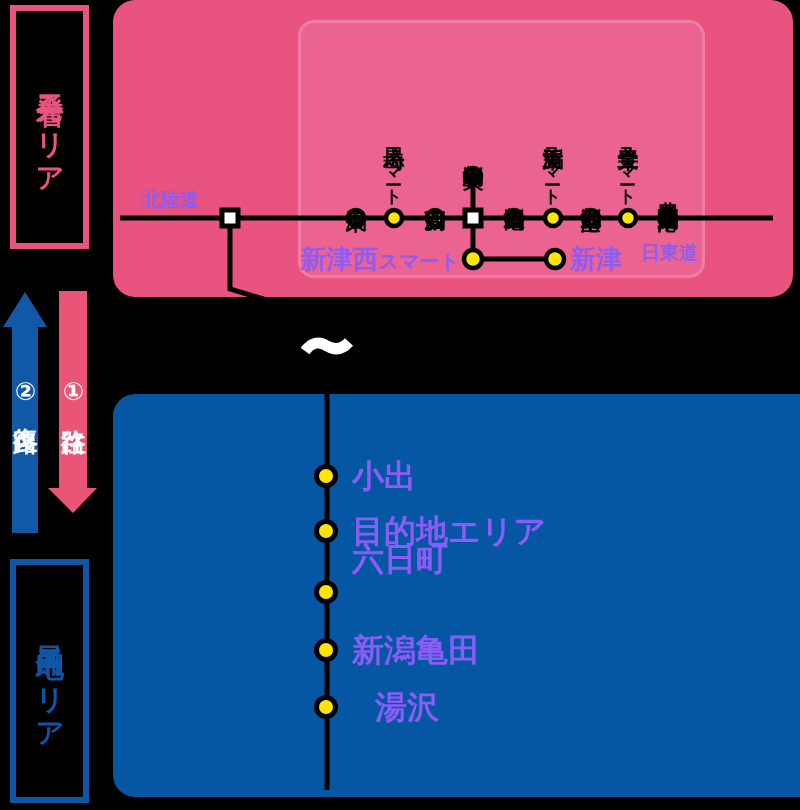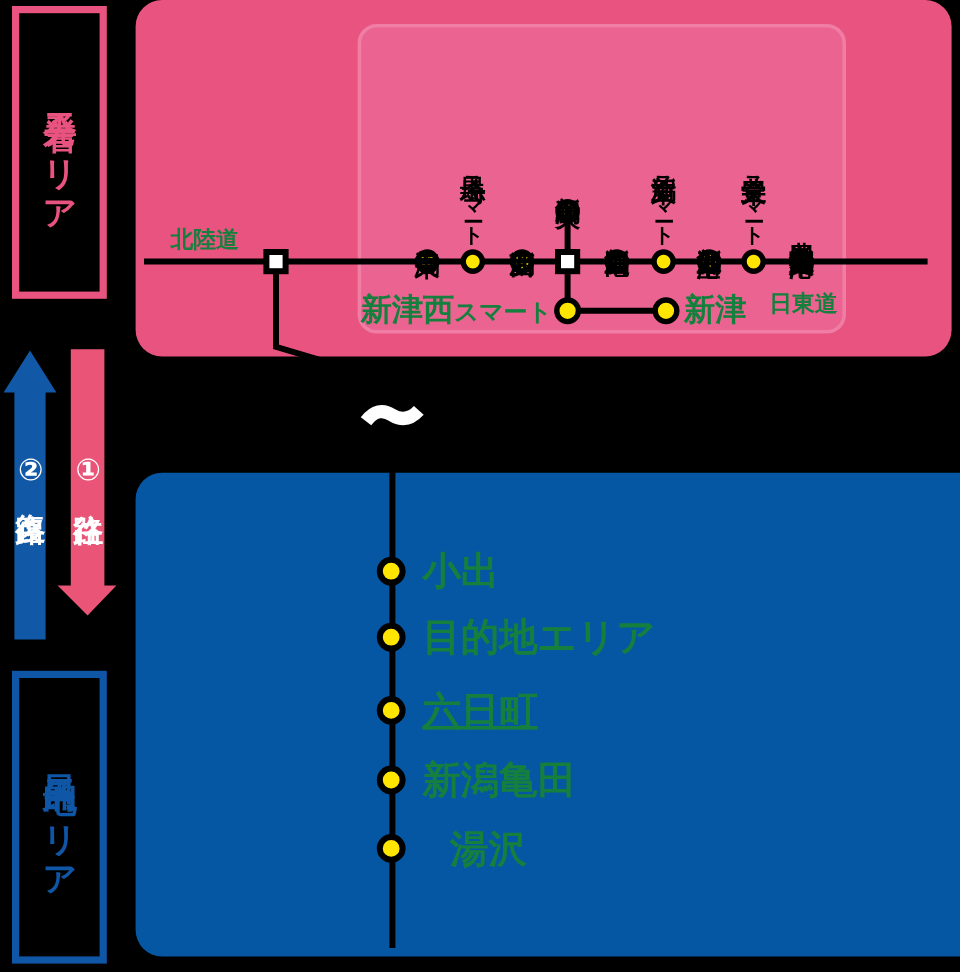--- a/index.html
+++ b/index.html
@@ -16,21 +16,21 @@
   .area-box{position:absolute;left:10px;width:67px;display:flex;align-items:center;justify-content:center;}
   .area-box.pink{top:5px;height:232px;border:6px solid #e8537f;}
   .area-box.blue{top:559px;height:232px;border:6px solid #0f57a6;}
   .area-box .vtext{writing-mode:vertical-rl;text-orientation:mixed;font-weight:bold;
                    font-size:28px;letter-spacing:3px;line-height:1;}
   .area-box.pink .vtext{color:#e8537f;}
   .area-box.blue .vtext{color:#0f57a6;}
   
   .svg-layer{position:absolute;left:0;top:0;z-index:2;}
   
-  .lbl{position:absolute;z-index:3;color:#15803d;font-weight:bold;white-space:nowrap;}
+  .lbl{position:absolute;z-index:3;color:#8b5cf6;font-weight:bold;white-space:nowrap;}
   .road-lbl{font-size:19px;}
   .vlabel{position:absolute;z-index:3;writing-mode:vertical-rl;text-orientation:mixed;
           width:26px;left:0;color:#000;font-weight:bold;}
   .vlabel .main{font-size:21px;letter-spacing:2px;line-height:26px;}
   .vlabel .suffix{font-size:17px;letter-spacing:1px;line-height:26px;}
   .branch-lbl{font-size:26px;line-height:28px;}
   .branch-lbl .suffix{font-size:20px;}
   .dest-lbl{font-size:32px;line-height:30px;}
   .arrow-lbl{position:absolute;z-index:3;writing-mode:vertical-rl;text-orientation:mixed;
              color:#fff;font-weight:bold;font-size:25px;letter-spacing:2px;line-height:28px;width:28px;}
@@ -99,16 +99,16 @@
     <div class="vlabel" style="left: 381px; bottom: 613px;"><span class="main">黒埼</span><span class="suffix">スマート</span></div>
     <div class="vlabel" style="left: 422px; bottom: 613px;"><span class="main">新潟西</span></div>
     <div class="vlabel" style="left: 460px; bottom: 655px;"><span class="main">新潟中央</span></div>
     <div class="vlabel" style="left: 501px; bottom: 613px;"><span class="main">新潟亀田</span></div>
     <div class="vlabel" style="left: 540px; bottom: 613px;"><span class="main">新潟東</span><span class="suffix">スマート</span></div>
     <div class="vlabel" style="left: 578px; bottom: 613px;"><span class="main">新潟空港</span></div>
     <div class="vlabel" style="left: 615px; bottom: 613px;"><span class="main">豊栄</span><span class="suffix">スマート</span></div>
     <div class="vlabel" style="left: 655px; bottom: 613px;"><span class="main">豊栄新潟東港</span></div>
     <div class="lbl dest-lbl" style="left: 352px; top: 461px;">小出</div>
     <div class="lbl dest-lbl" style="left: 352px; top: 516px;">目的地エリア</div>
-    <div class="lbl dest-lbl" style="left: 352px; top: 577px; text-decoration: underline;">六日町</div>
+    <div class="lbl dest-lbl" style="left: 352px; top: 544px;">六日町</div>
     <div class="lbl dest-lbl" style="left: 352px; top: 635px;">新潟亀田</div>
     <div class="lbl dest-lbl" style="left: 352px; top: 692px; margin-left: 23px;">湯沢</div>
   </div>
 
 </body></html>

